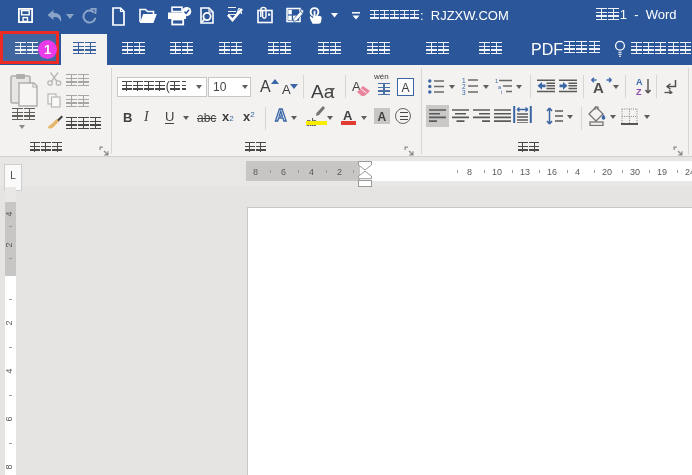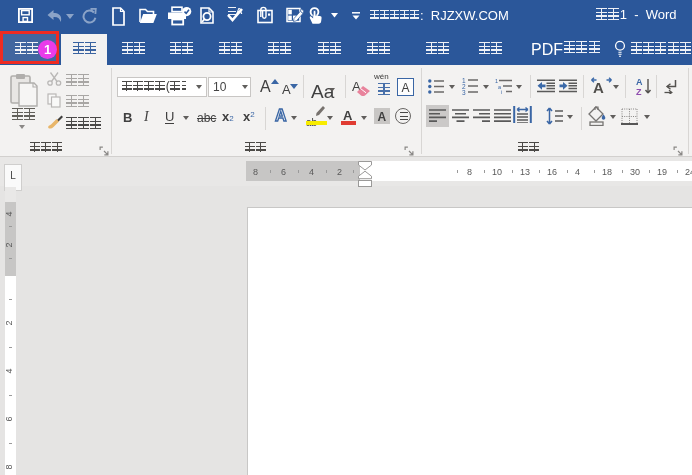--- a/index.html
+++ b/index.html
@@ -345,21 +345,21 @@
       <span class="rnum" style="left:337px">2</span>
     <span class="rtick" style="left:270px"></span>
       <span class="rtick" style="left:298px"></span>
       <span class="rtick" style="left:326px"></span>
       <span class="rtick" style="left:353px"></span>
     <span class="rnum" style="left:467px">8</span>
       <span class="rnum" style="left:492px">10</span>
       <span class="rnum" style="left:520px">13</span>
       <span class="rnum" style="left:547px">16</span>
       <span class="rnum" style="left:575px">4</span>
-      <span class="rnum" style="left:602px">18</span>
+      <span class="rnum" style="left:602px">20</span>
       <span class="rnum" style="left:630px">30</span>
       <span class="rnum" style="left:657px">19</span>
       <span class="rnum" style="left:685px">24</span>
     <span class="rtick" style="left:457px"></span>
       <span class="rtick" style="left:484px"></span>
       <span class="rtick" style="left:512px"></span>
       <span class="rtick" style="left:539px"></span>
       <span class="rtick" style="left:567px"></span>
       <span class="rtick" style="left:594px"></span>
       <span class="rtick" style="left:622px"></span>

